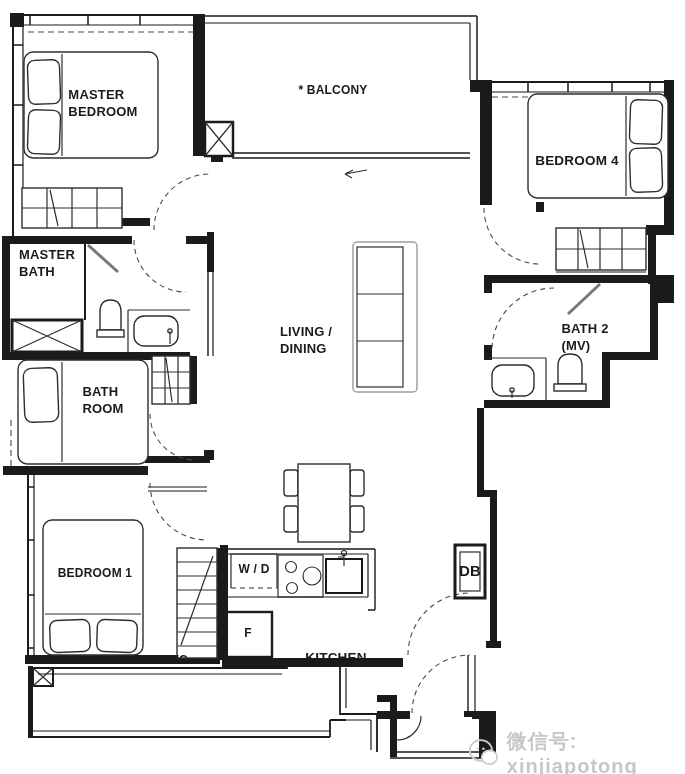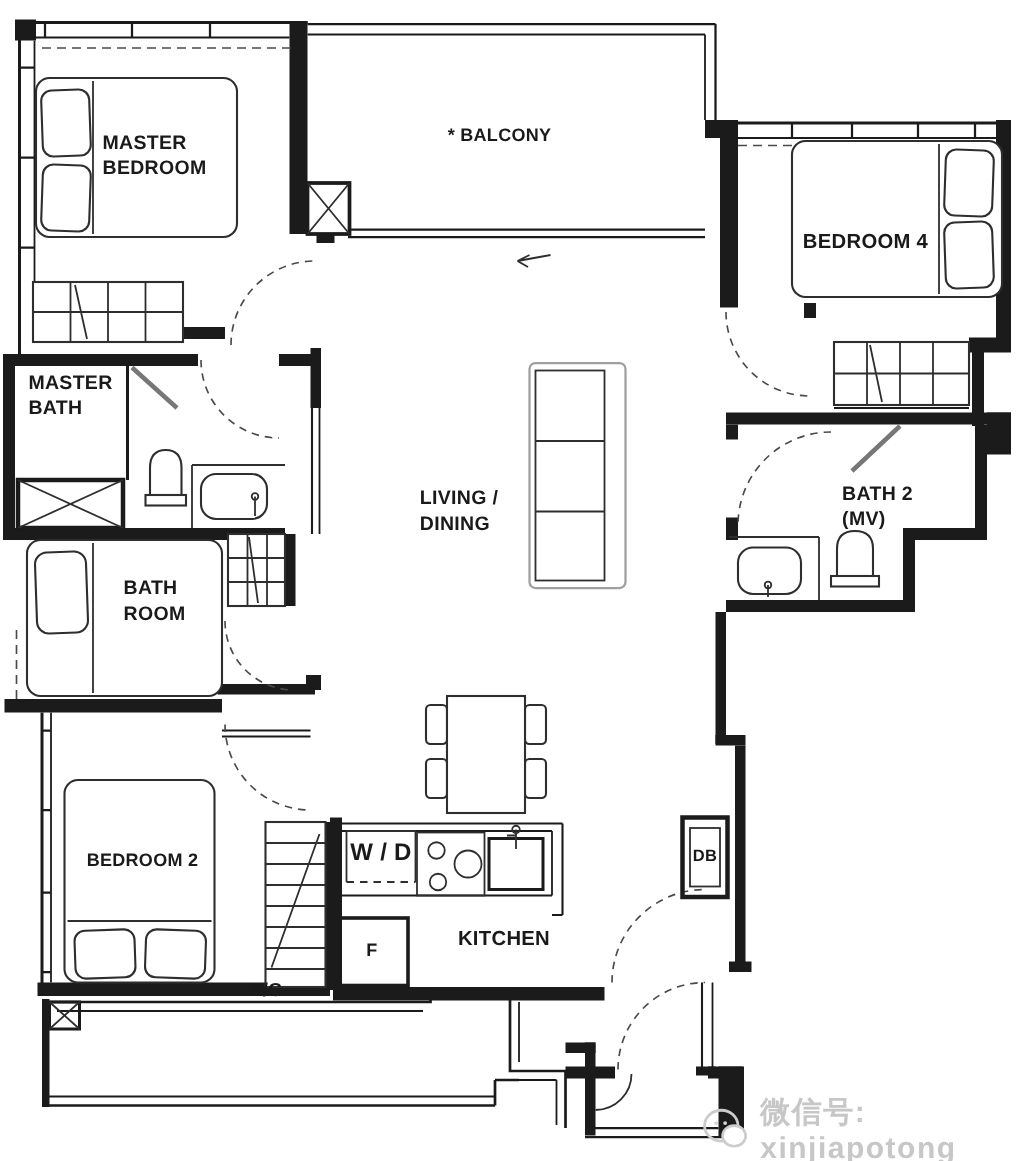--- a/index.html
+++ b/index.html
@@ -13,21 +13,21 @@
   .wall{fill:var(--wall);stroke:none;}
   .wline{stroke:var(--wall);fill:none;}
   .furn{stroke:var(--line);stroke-width:1.4;fill:#ffffff;}
   .furnline{stroke:var(--line);stroke-width:1.2;fill:none;}
   .lightline{stroke:var(--light);fill:none;}
   .dash{stroke:var(--dashed);stroke-width:1.1;fill:none;stroke-dasharray:6 4;}
   .arc{stroke:var(--dashed);stroke-width:1.1;fill:none;stroke-dasharray:5 4;}
   .screen{stroke:#777;stroke-width:3;fill:none;}
   .lbl{position:absolute;transform:translate(-50%,-50%);color:#1a1a1a;font-weight:bold;
        text-align:left;white-space:pre-line;line-height:1.3;letter-spacing:.2px;}
-  .s11{font-size:11px}.s12{font-size:16px}.s125{font-size:12.5px}.s13{font-size:13px}
+  .s11{font-size:15px}.s12{font-size:12px}.s125{font-size:12.5px}.s13{font-size:13px}
   .s135{font-size:13.5px}.s14{font-size:12px}
   #watermark{position:absolute;left:468px;top:728px;display:flex;align-items:center;gap:8px;
              color:var(--watermark);font-size:20px;font-weight:bold;letter-spacing:1px;}
 </style>
 </head>
 <body>
 
 <div id="stage">
 
 <svg id="plan-svg" width="685" height="774" viewBox="0 0 685 774">
@@ -257,22 +257,22 @@
   <div class="lbl s14" style="left:333px;top:91px">* BALCONY</div>
   <div class="lbl s135" style="left:577px;top:161px">BEDROOM 4</div>
   <div class="lbl s13" style="left:47px;top:264px">MASTER
 BATH</div>
   <div class="lbl s13" style="left:306px;top:341px">LIVING  /
 DINING</div>
   <div class="lbl s13" style="left:585px;top:338px">BATH 2
 (MV)</div>
   <div class="lbl s13" style="left:103px;top:401px">BATH
 ROOM</div>
-  <div class="lbl s14" style="left:95px;top:574px">BEDROOM 2</div>
-  <div class="lbl s135" style="left:336px;top:626px">KITCHEN</div>
+  <div class="lbl s14" style="left:95px;top:574px">BEDROOM 1</div>
+  <div class="lbl s135" style="left:336px;top:658px">KITCHEN</div>
   <div class="lbl s12" style="left:254px;top:570px">W / D</div>
   <div class="lbl s14" style="left:248px;top:634px">F</div>
   <div class="lbl s11" style="left:470px;top:571px">DB</div>
   <div class="lbl s125" style="left:177px;top:660px">A/C</div>
 
   <div id="watermark">
     <svg width="36" height="36" viewBox="0 0 36 36">
       <ellipse cx="15" cy="15" rx="13" ry="12" fill="none" stroke="#cccccc" stroke-width="2.2"></ellipse>
       <ellipse cx="25" cy="23" rx="9" ry="8" fill="#ffffff" stroke="#cccccc" stroke-width="2"></ellipse>
       <circle cx="11" cy="13" r="1.5" fill="#d4d4d4"></circle>

